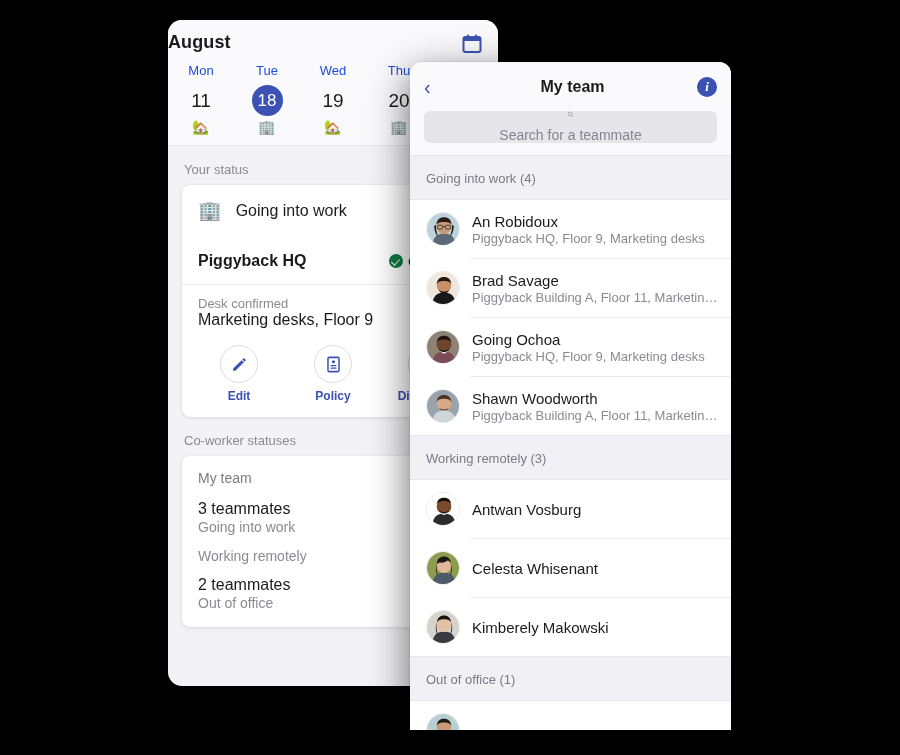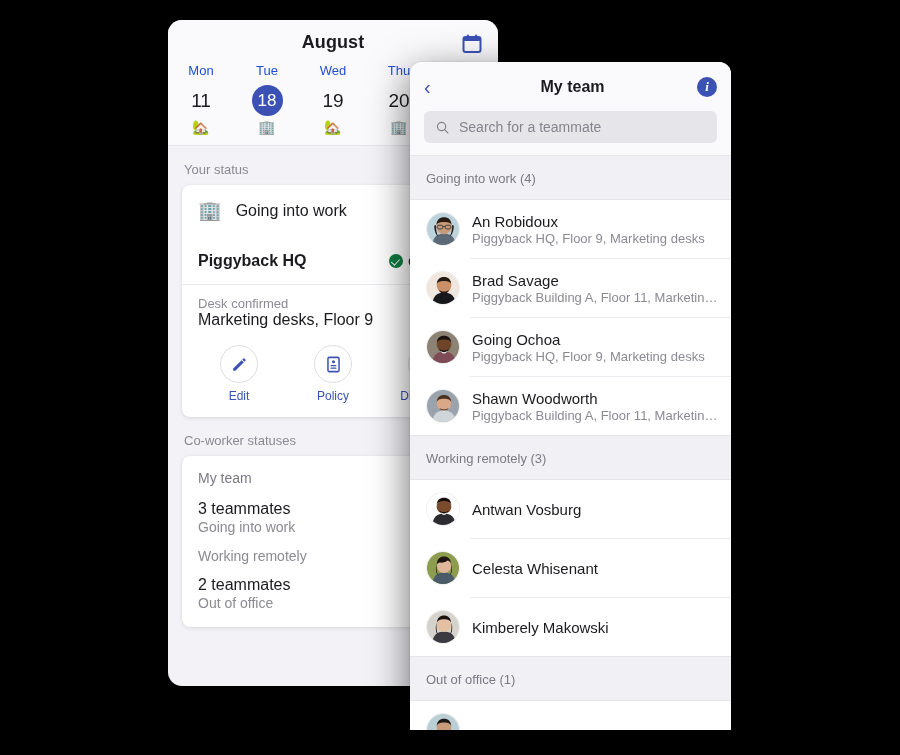--- a/index.html
+++ b/index.html
@@ -21,21 +21,20 @@
     overflow: hidden;
     box-shadow: 0 10px 34px rgba(0,0,0,0.55);
   }
   .cal-head {
     background: #faf9fb;
     padding: 12px 0 10px 0;
     border-bottom: 1px solid #e6e5ec;
     position: relative;
   }
   .cal-month {
-    text-align: center;
     font-size: 18px;
     font-weight: bold;
     color: #1b1b1f;
     letter-spacing: .1px;
   }
   .cal-icon-btn {
     position: absolute; right: 14px; top: 12px;
     width: 24px; height: 24px;
   }
   .cal-days {
@@ -102,21 +101,21 @@
     border: solid #fff; border-width: 0 1.8px 1.8px 0;
     transform: rotate(42deg);
   }
   .confirm-text { font-size: 13px; color: #1b1b1f; white-space: nowrap; }
   .desk-block { padding: 11px 16px 2px 16px; }
   .desk-label { font-size: 13px; color: #8a8a93; margin-bottom: 0; }
   .desk-value { font-size: 16px; color: #1b1b1f; }
   .actions {
     display: flex; padding: 14px 10px 14px 10px;
   }
-  .action { flex: 1 1 0; text-align: center; }
+  .action { flex: 1 1 0; text-align: center; font-weight: bold; }
   .action-circle {
     width: 38px; height: 38px; border-radius: 50%;
     border: 1px solid #dededf;
     margin: 0 auto 6px auto;
     display: flex; align-items: center; justify-content: center;
   }
   .action-label { font-size: 12px; color: #3b52b4; }
 
   .cw-card-head {
     display: flex; align-items: center; justify-content: space-between;
@@ -156,21 +155,21 @@
     font-size: 13px; font-weight: bold; font-style: italic;
     display: flex; align-items: center; justify-content: center;
     font-family: "Liberation Serif", serif;
   }
   .rp-search {
     margin-top: 11px;
     background: #e6e5ea;
     border-radius: 6px;
     height: 32px;
     display: flex; align-items: center;
-    padding: 0 11px; gap: 9px;
+    padding: 0 11px; gap: 9px; flex-direction: column;
   }
   .rp-search-text { font-size: 14px; color: #86858d; }
 
   .grp-head {
     background: #f1f0f5;
     padding: 15px 16px 13px 16px;
     font-size: 13px; color: #7b7a84;
     border-bottom: 1px solid #e6e5ec;
   }
   .member {

